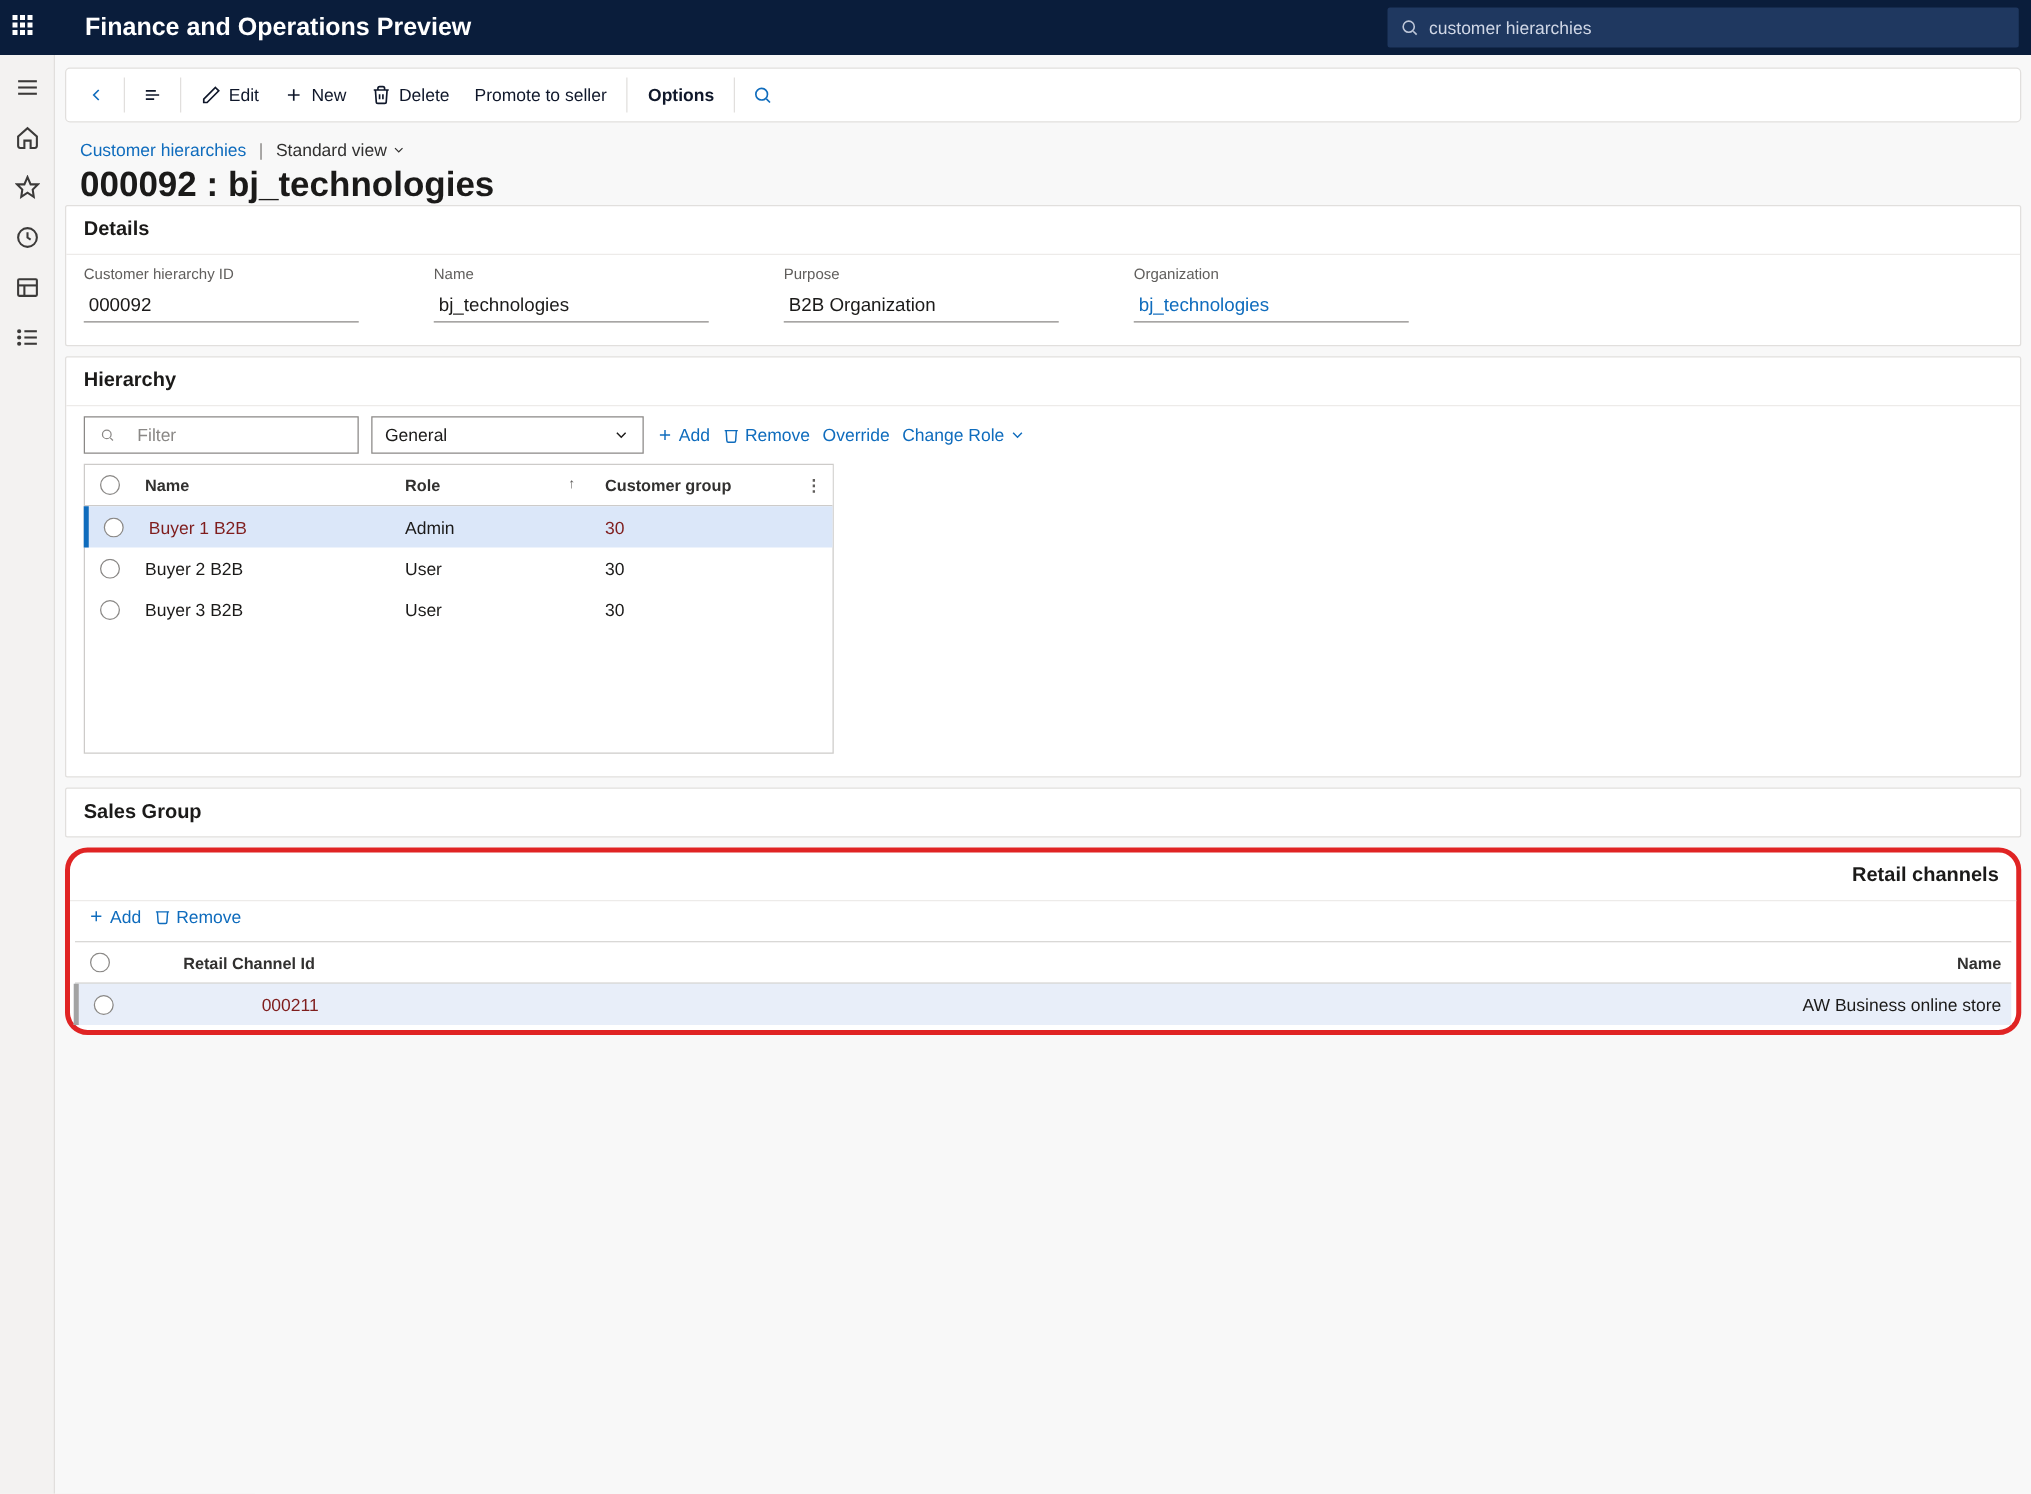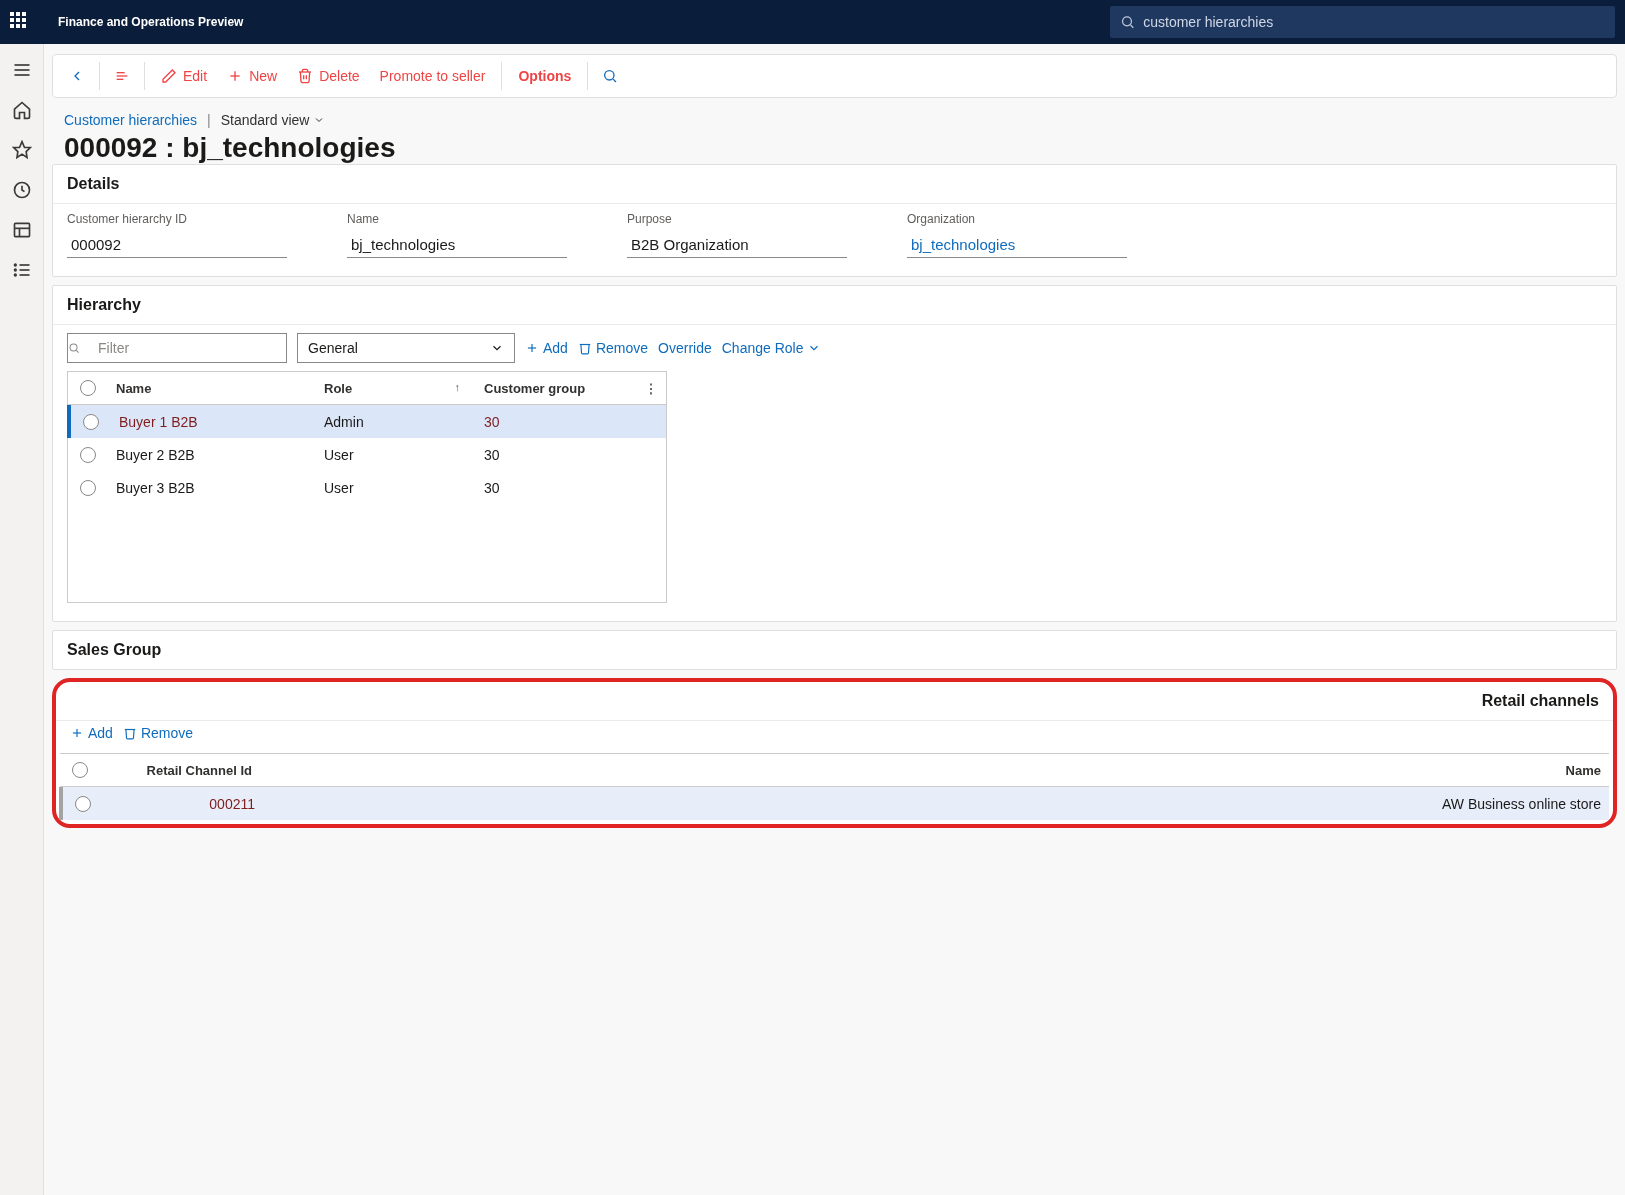--- a/index.html
+++ b/index.html
@@ -21,21 +21,21 @@
   .waffle-icon {
     width: 20px; height: 20px;
     display: grid;
     grid-template-columns: repeat(3, 4px);
     grid-template-rows: repeat(3, 4px);
     gap: 2px;
     margin-right: 28px;
     cursor: pointer;
   }
   .waffle-icon span { background: #fff; }
-  .app-title { font-size: 12px; font-weight: 600; }
+  .app-title { font-size: 20px; font-weight: 600; margin-left: 10px; }
   .spacer { flex: 1; }
   .search-box {
     background: #1f3860;
     border-radius: 2px;
     height: 32px;
     width: 505px;
     display: flex;
     align-items: center;
     padding: 0 10px;
     color: #d0d7e6;
@@ -71,21 +71,21 @@
     display: flex;
     align-items: center;
     padding: 0 8px;
   }
   .cmdbar-wrap .divider { width: 1px; height: 28px; background: #e1dfdd; margin: 0 6px; }
   .cmd-btn {
     display: flex;
     align-items: center;
     gap: 6px;
     padding: 4px 10px;
-    color: #ef4444;
+    color: #0f172a;
     cursor: pointer;
     border: none;
     background: transparent;
     font-size: 14px;
   }
   .cmd-btn.icon-only { padding: 4px 8px; }
   .cmd-btn.blue svg, .cmd-btn.blue { color: #0f6cbd; }
   .cmd-btn.bold { font-weight: 600; }
   .cmd-btn svg { width: 16px; height: 16px; }
   .page-head { padding: 14px 20px 0 20px; }
@@ -127,21 +127,21 @@
   .grid-toolbar {
     display: flex;
     align-items: center;
     gap: 10px;
     margin-bottom: 8px;
   }
   .filter-input {
     border: 1px solid #8a8886;
     height: 30px;
     width: 220px;
-    padding: 0 0;
+    padding: 0 12px;
     display: flex;
     align-items: center;
     gap: 18px;
     color: #8a8886;
   }
   .filter-input input { border:none; outline:none; width:100%; font-size:14px; color:#323130; }
   .filter-input input::placeholder { color:#8a8886; }
   .select-box {
     border: 1px solid #8a8886;
     height: 30px;

